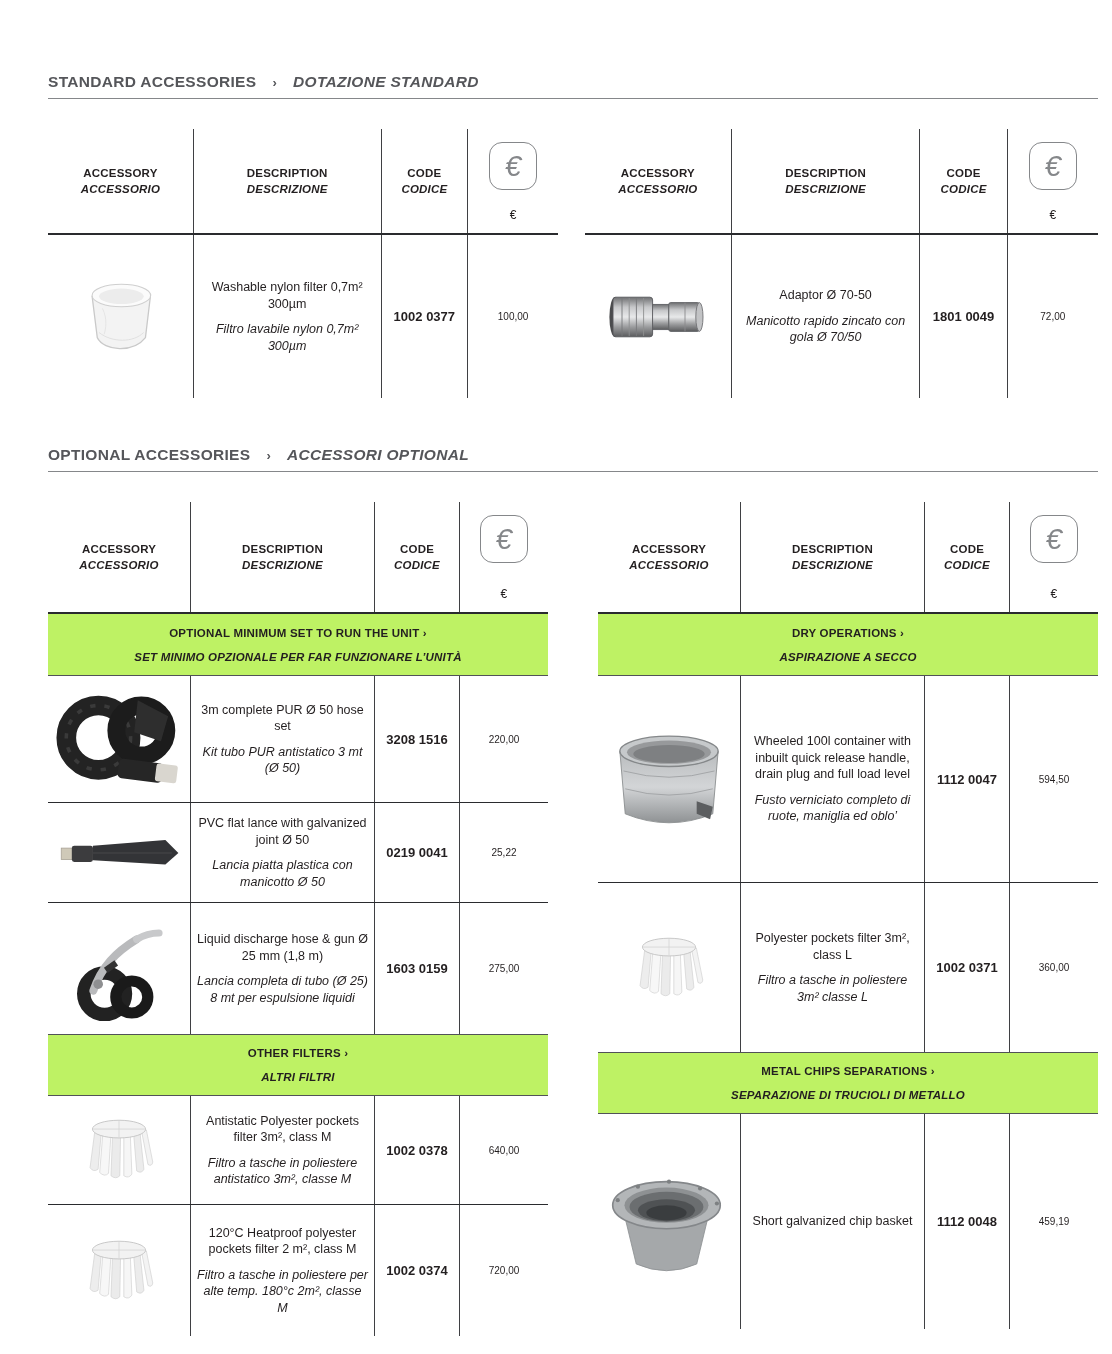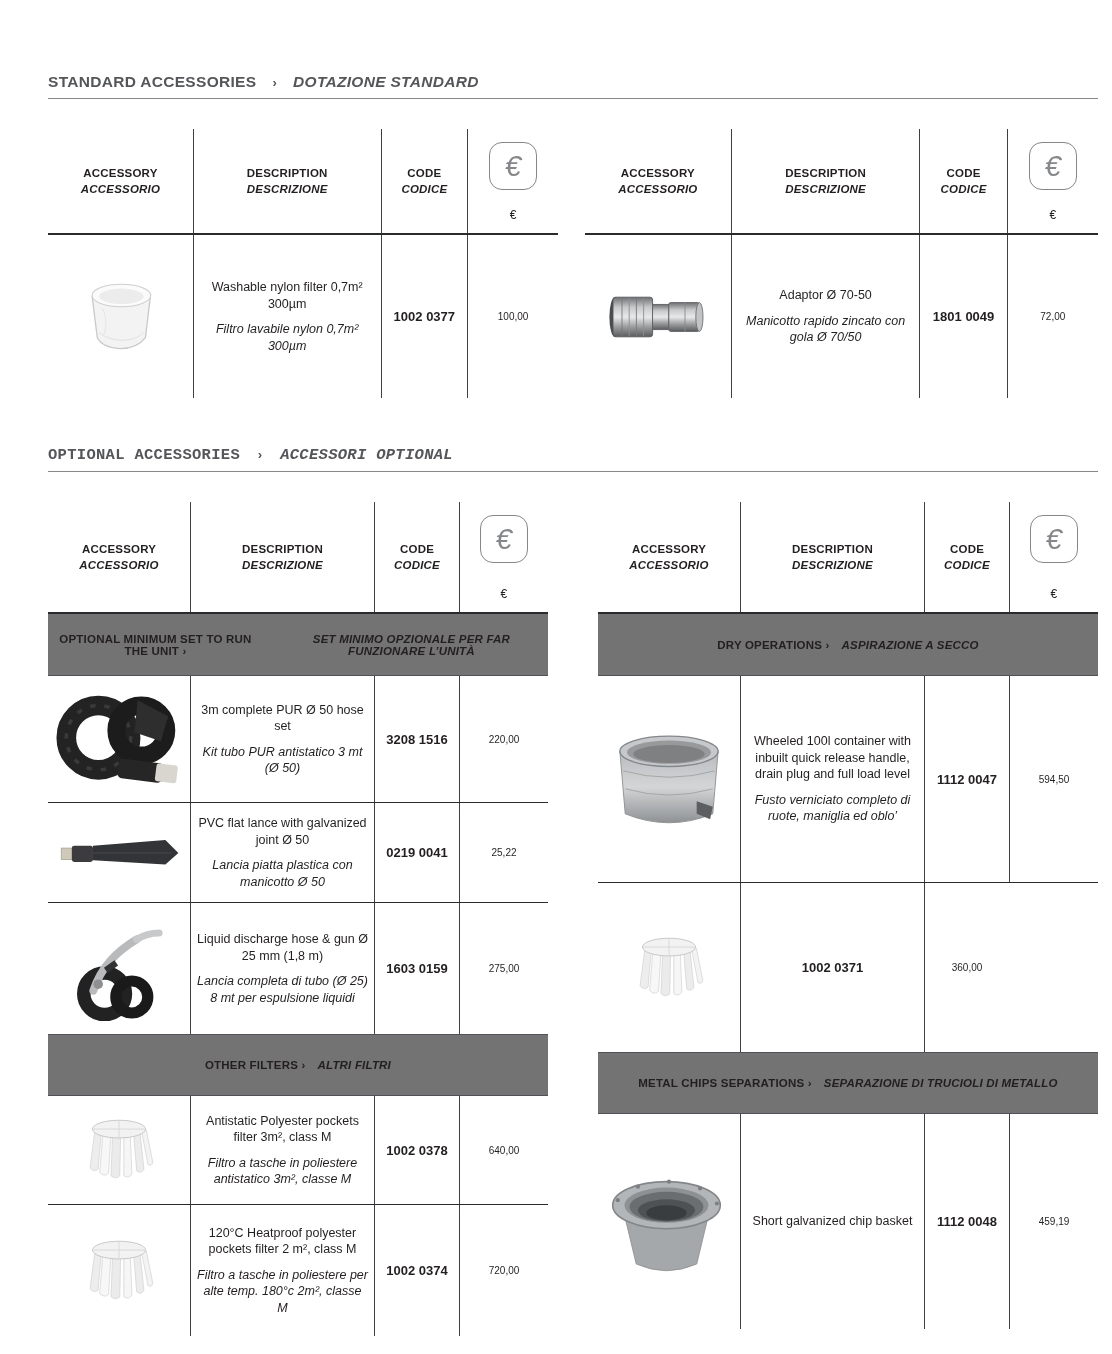--- a/index.html
+++ b/index.html
@@ -9,21 +9,21 @@
   }
   .page{padding-top:73px;}
   
   .sec-head{
     margin:0 14px 0 48px;padding-bottom:7px;border-bottom:1.5px solid #85878a;
     display:flex;align-items:baseline;gap:16px;
     font-size:15.5px;font-weight:bold;color:#55565a;letter-spacing:.3px;
   }
   .sec-head .ital{font-style:italic;}
   .sec-head .sep{font-size:13px;font-weight:bold;}
-  .sec-head.second{margin-top:48px;font-family:Liberation Mono, monospace;}
+  .sec-head.second{margin-top:48px;}
   
   .tables{display:flex;margin-left:48px;margin-top:30px;}
   .tbl{font-size:12.5px;}
   .tbl.w510{width:510px;margin-right:27px;}
   .tbl.w513{width:513px;}
   .tbl.w500l{width:500px;margin-right:50px;}
   .tbl.w500r{width:500px;}
   
   .thead{
     display:grid;grid-template-columns:28.4% 36.8% 17% 17.8%;
@@ -37,22 +37,22 @@
   .th .itl{font-style:italic;}
   .th-price{justify-content:flex-start;padding-top:13px;position:relative;}
   .euro-badge{
     width:46px;height:46px;border:1.6px solid #85878a;border-radius:13px;
     display:flex;align-items:center;justify-content:center;
     color:#85878a;font-size:29px;font-style:italic;font-weight:normal;
   }
   .euro-small{position:absolute;bottom:9px;font-weight:normal;font-size:12px;font-style:normal;}
   
   .band{
-    background:#737373;border-bottom:1.6px solid #515257;box-sizing:border-box;
-    min-height:62px;display:flex;flex-direction:row;align-items:center;justify-content:center;
+    background:#bef264;border-bottom:1.6px solid #515257;box-sizing:border-box;
+    min-height:62px;display:flex;flex-direction:column;align-items:center;justify-content:center;
     gap:12px;text-align:center;font-size:11.5px;font-weight:bold;padding:10px 0;letter-spacing:.2px;
   }
   .band .itl{font-style:italic;}
   .trow + .band{border-top:1.6px solid #515257;text-align:right;}
   
   .trow{display:grid;grid-template-columns:28.4% 36.8% 17% 17.8%;box-sizing:border-box;}
   .trow + .trow{border-top:1.6px solid #2a2b2e;}
   .cell{
     display:flex;align-items:center;justify-content:center;text-align:center;
     padding:8px 6px;box-sizing:border-box;
@@ -387,20 +387,24 @@
         <div class="cell c3 code-cell">1112 0047</div>
         <div class="cell c4 price-cell">594,50</div>
       </div>
 
       <div class="trow" style="min-height:170px">
         <div class="cell c1 img-cell">
           <svg width="74" height="68" viewBox="0 0 92 84">
               <use href="#sym-pocket-filter"></use>
             </svg>
         </div>
+        <div class="cell c2 desc-cell">
+          <p class="desc-en">Polyester pockets filter 3m², class L</p>
+          <p class="desc-it">Filtro a tasche in poliestere 3m² classe L</p>
+        </div>
         <div class="cell c3 code-cell">1002 0371</div>
         <div class="cell c4 price-cell">360,00</div>
       </div>
 
       <div class="band">
         <span>METAL CHIPS SEPARATIONS ›</span>
         <span class="itl">SEPARAZIONE DI TRUCIOLI DI METALLO</span>
       </div>
 
       <div class="trow" style="min-height:215px">

